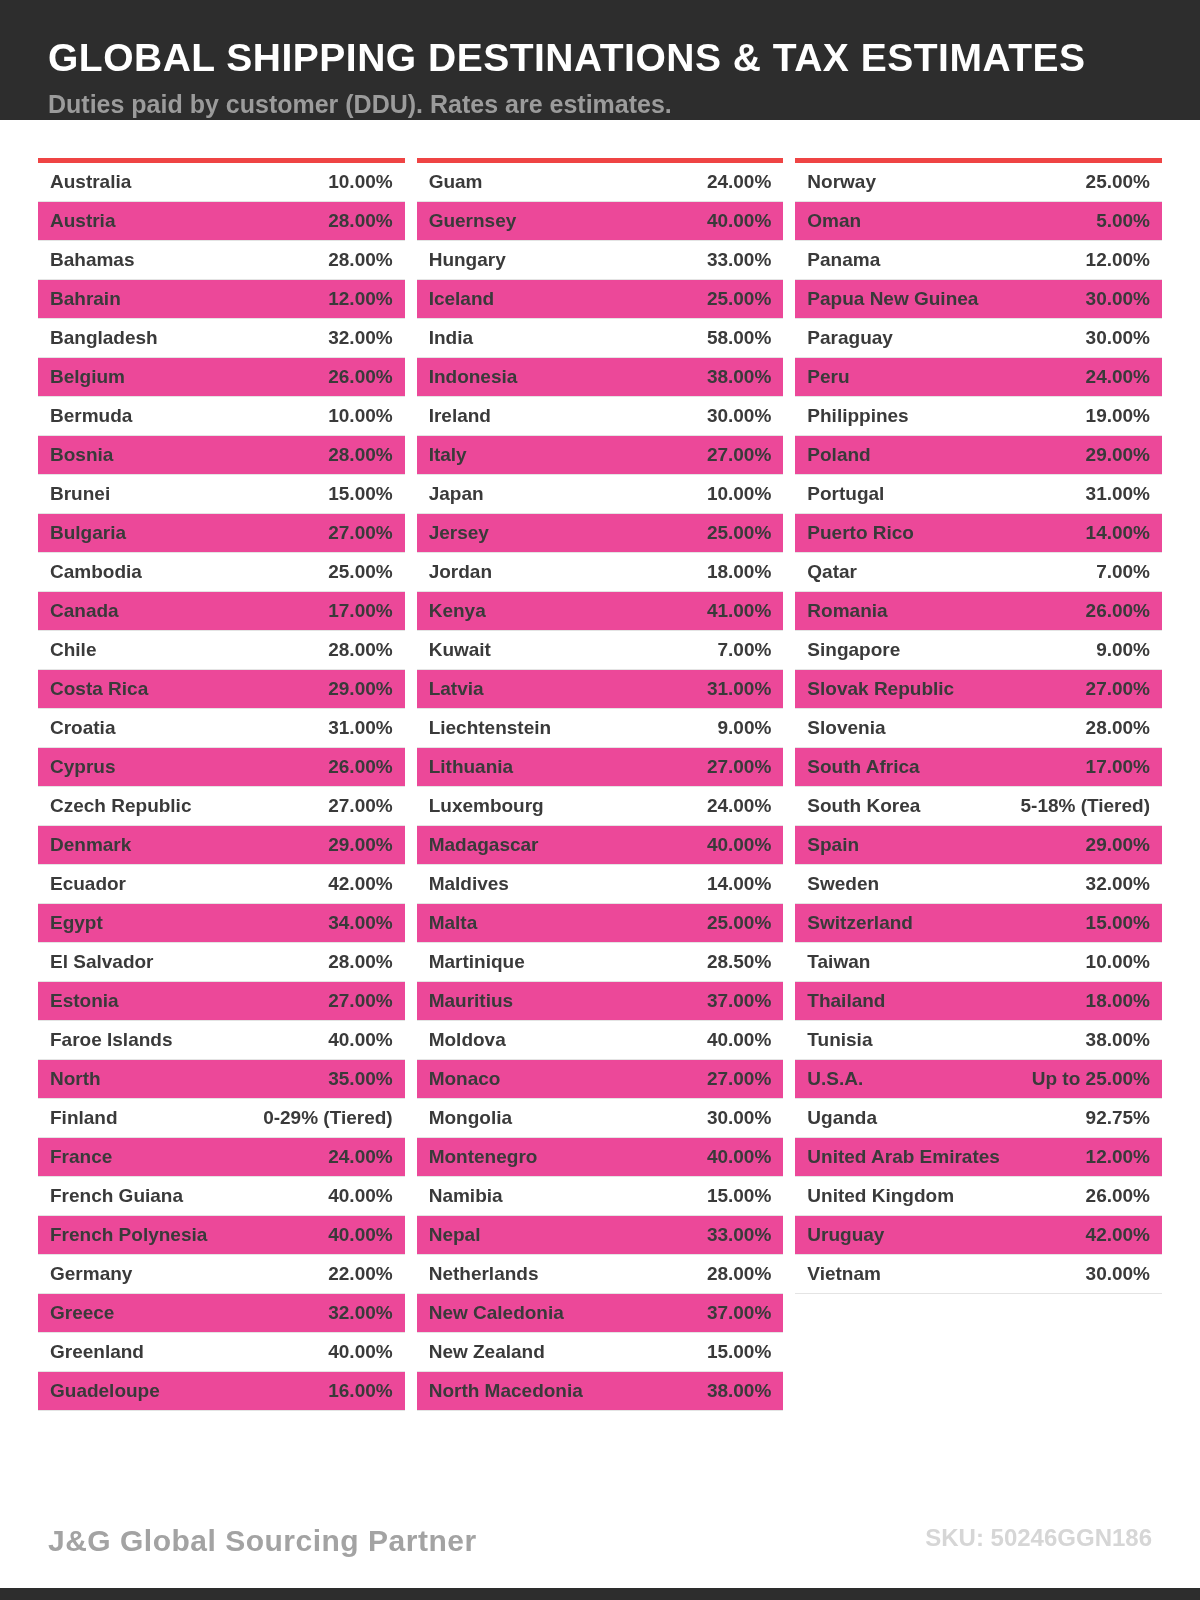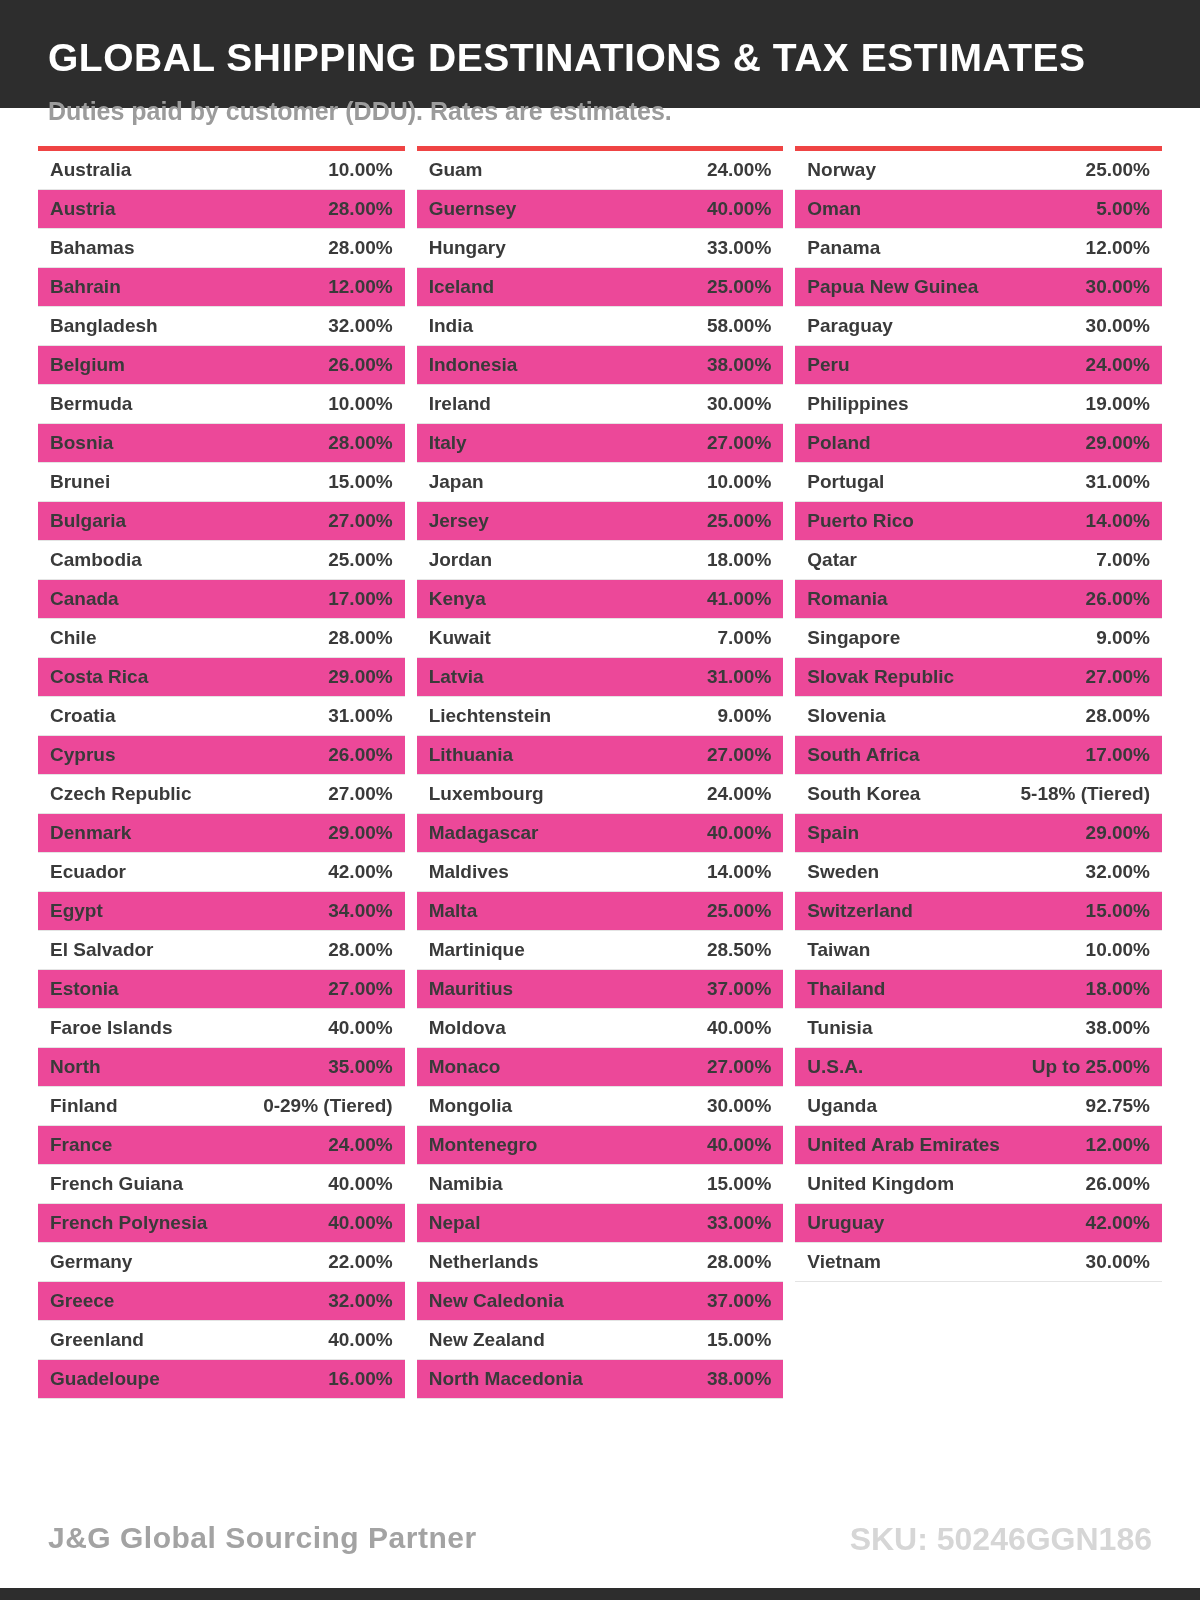--- a/index.html
+++ b/index.html
@@ -7,30 +7,30 @@
   body {
     font-family: "Liberation Sans", sans-serif;
     background: #ffffff;
     position: relative;
     overflow: hidden;
   }
   .header {
     background: #2d2d2d;
     color: #ffffff;
     padding: 36px 48px 50px 48px;
-    height: 108px;
+    height: 120px;
   }
   .header .title {
     font-size: 39px;
     font-weight: 800;
     letter-spacing: 0.5px;
     white-space: nowrap;
   }
   .header .subtitle {
-    margin-top: 17px;
+    margin-top: 10px;
     font-size: 25px;
     font-weight: 700;
     color: #9b9b9b;
   }
   .rates {
     display: flex;
     gap: 12px;
     padding: 38px 38px 0 38px;
   }
   .col {
@@ -62,21 +62,21 @@
     align-items: flex-start;
     padding: 0 48px;
   }
   .footer .brand {
     font-size: 30px;
     font-weight: 800;
     color: #a3a3a3;
     letter-spacing: 0.5px;
   }
   .footer .sku {
-    font-size: 32px;
+    font-size: 24px;
     font-weight: 700;
     color: #d6d6d6;
   }
   .bottom-bar {
     position: absolute;
     left: 0;
     bottom: 0;
     width: 100%;
     height: 12px;
     background: #2d2d2d;

